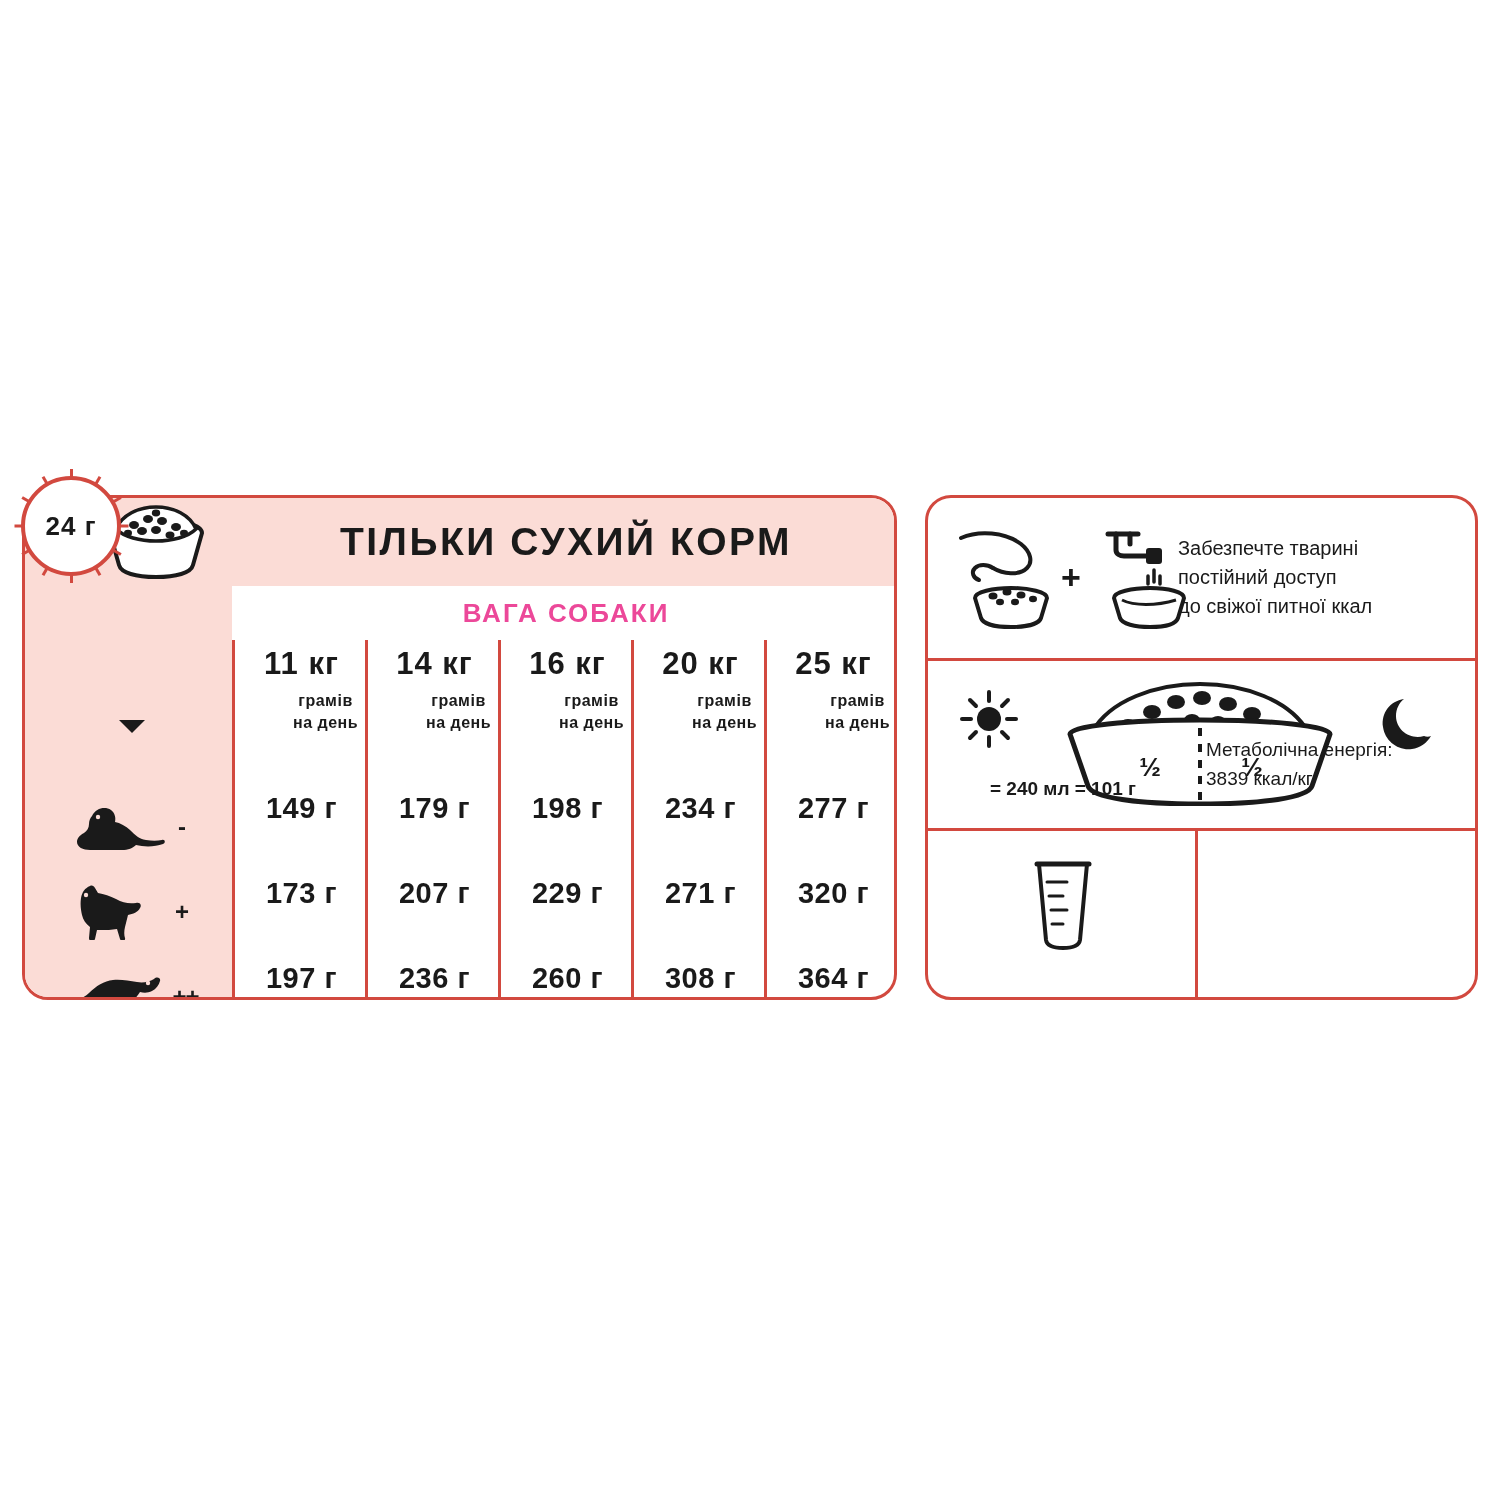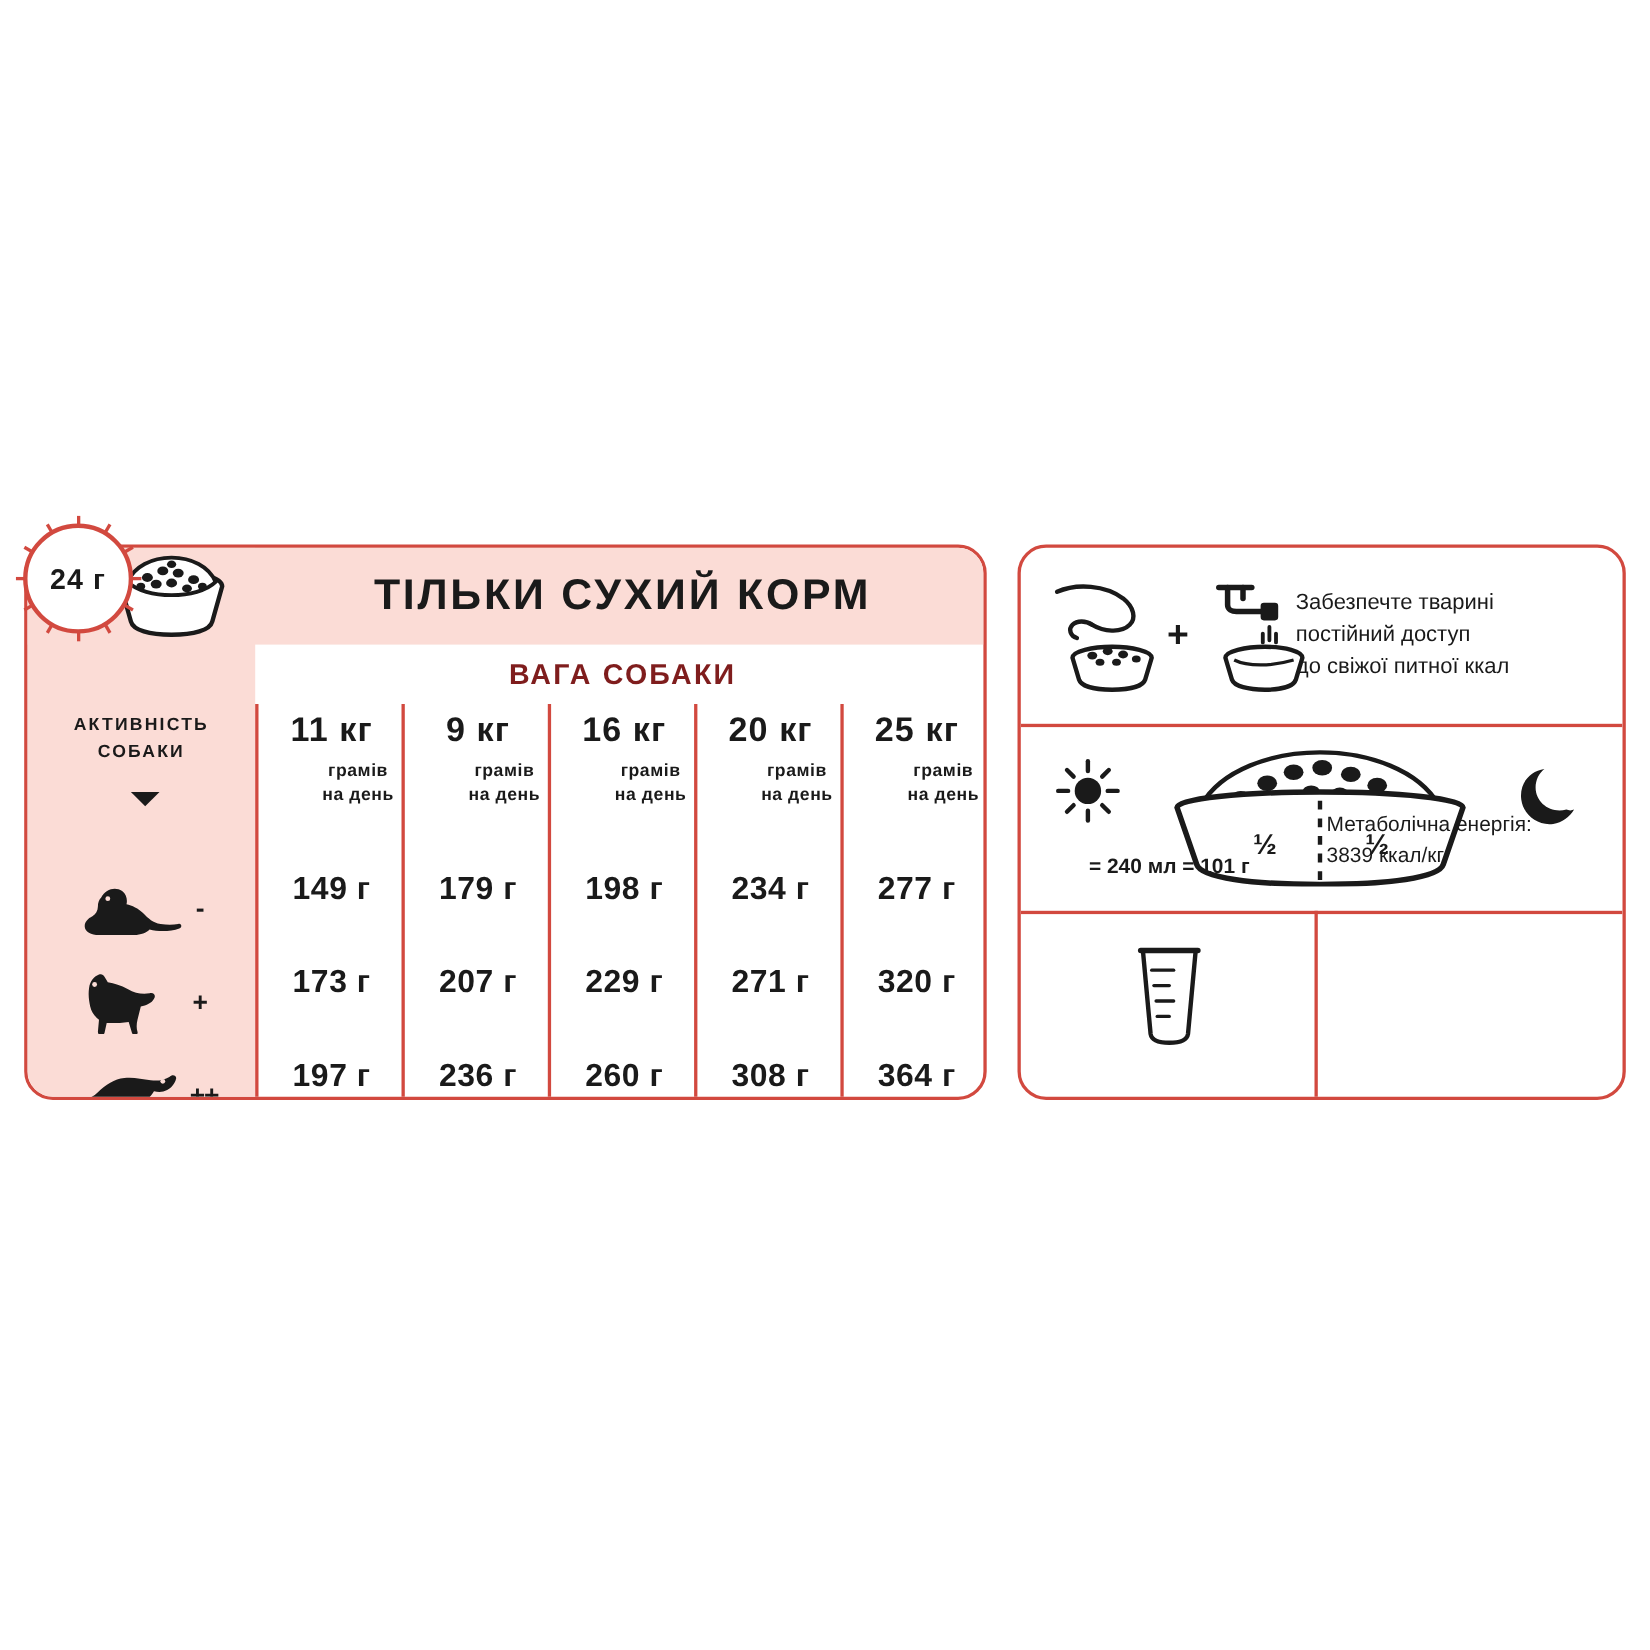--- a/index.html
+++ b/index.html
@@ -78,21 +78,21 @@
     left: 207px;
     top: 88px;
     width: 668px;
     height: 54px;
     display: flex;
     align-items: center;
     justify-content: center;
     font-size: 26px;
     font-weight: bold;
     letter-spacing: 2px;
-    color: #7f1d1d;
+    color: #ec4899;
   }
 
   
   #activity-label {
     position: absolute;
     left: 0;
     top: 150px;
     width: 207px;
     text-align: center;
     font-size: 16px;
@@ -278,24 +278,20 @@
 <div id="stage">
 
   <div id="feeding-panel">
 
     <div id="activity-col-bg"></div>
     <div id="header-band"></div>
 
     <div id="dry-food-title">ТІЛЬКИ СУХИЙ КОРМ</div>
     <div id="dog-weight-title">ВАГА СОБАКИ</div>
 
-    <div id="activity-label">
-      <div>АКТИВНІСТЬ</div>
-      <div>СОБАКИ</div>
-    </div>
     <div id="activity-arrow"></div>
 
     <div class="col-sep" style="left:207px;"></div>
     <div class="col-sep" style="left:340px;"></div>
     <div class="col-sep" style="left:473px;"></div>
     <div class="col-sep" style="left:606px;"></div>
     <div class="col-sep" style="left:739px;"></div>
 
     <div class="weight-col" style="left:210px;">
       <div class="col-head">
@@ -305,21 +301,21 @@
           <div>на день</div>
         </div>
       </div>
       <div class="col-val" style="position:absolute;top:152px;width:100%;">149 г</div>
       <div class="col-val" style="position:absolute;top:237px;width:100%;">173 г</div>
       <div class="col-val" style="position:absolute;top:322px;width:100%;">197 г</div>
     </div>
 
     <div class="weight-col" style="left:343px;">
       <div class="col-head">
-        <div class="col-weight">9 кг</div>
+        <div class="col-weight">14 кг</div>
         <div class="col-unit">
           <div>грамів</div>
           <div>на день</div>
         </div>
       </div>
       <div class="col-val" style="position:absolute;top:152px;width:100%;">179 г</div>
       <div class="col-val" style="position:absolute;top:237px;width:100%;">207 г</div>
       <div class="col-val" style="position:absolute;top:322px;width:100%;">236 г</div>
     </div>
 

